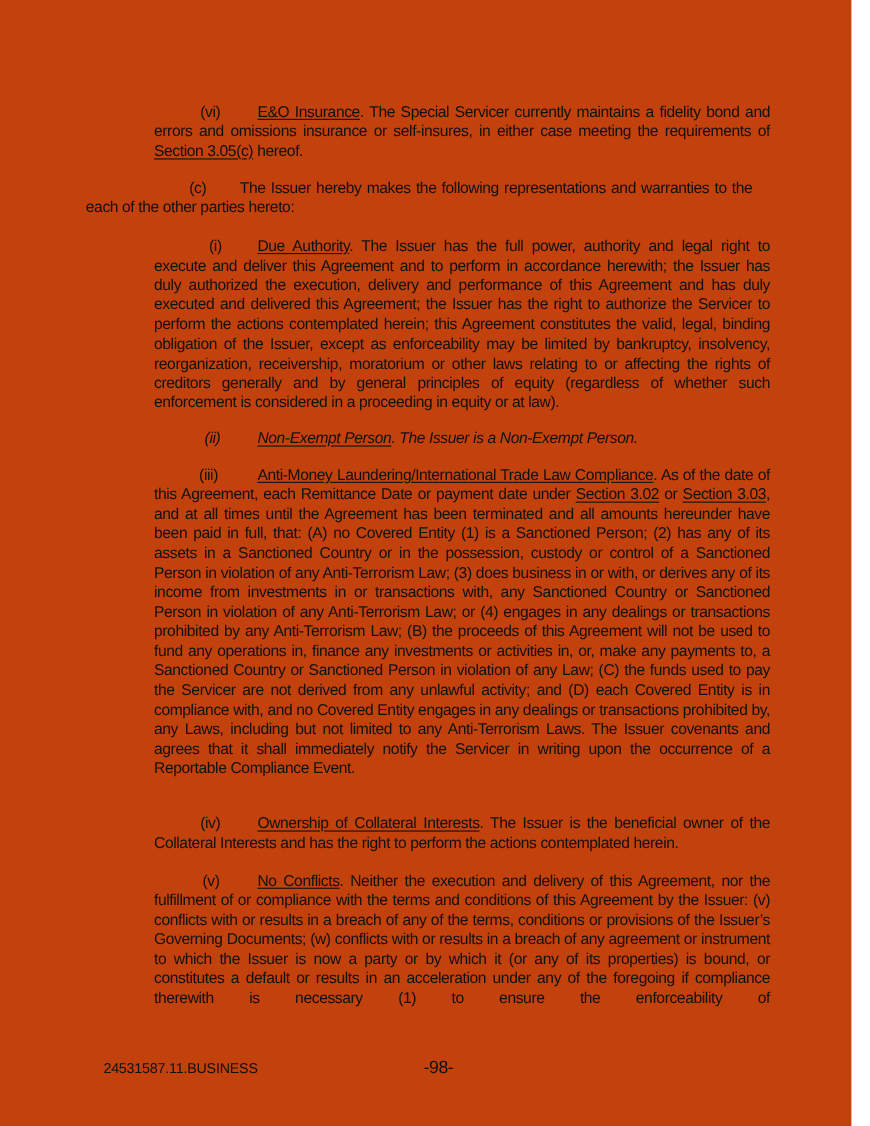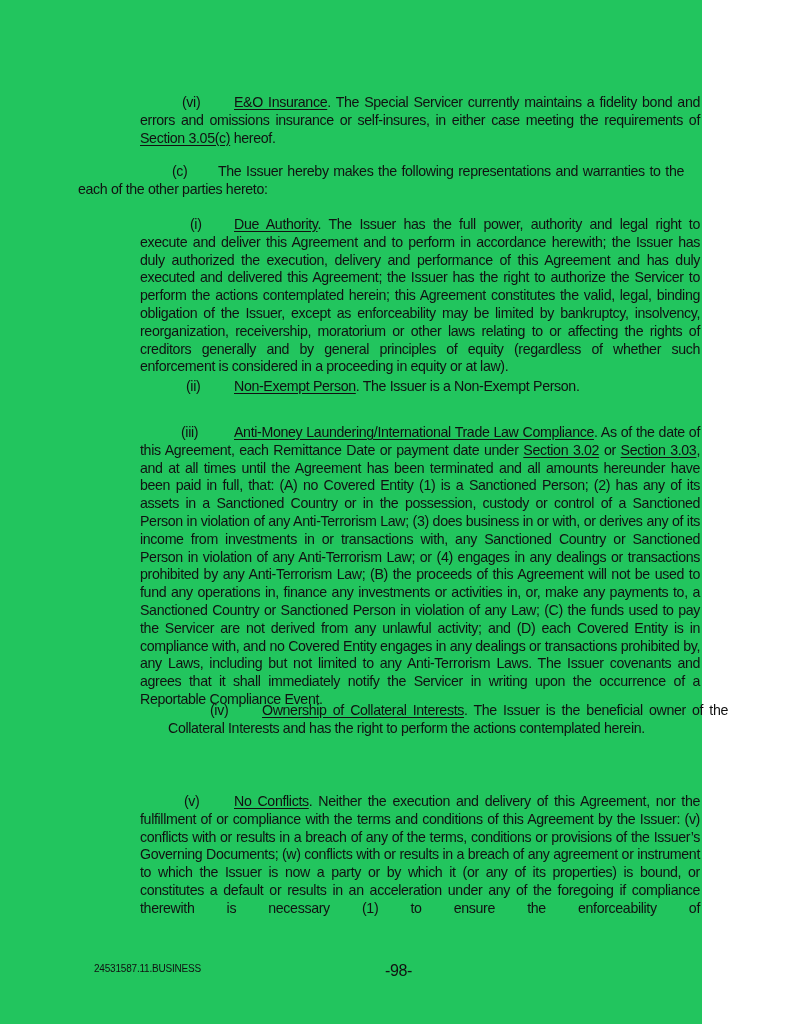--- a/index.html
+++ b/index.html
@@ -1,59 +1,59 @@
 <!DOCTYPE html>
 <html><head>
 <meta charset="utf-8">
 <style>
   html, body { margin: 0; padding: 0; background: #ffffff; }
   body { width: 791px; height: 1024px; position: relative; overflow: hidden; }
   .page {
-    position: absolute; left: 0; top: 0; width: 702px; height: 1024px;
-    background: #22c55e; color: #111111;
+    position: absolute; left: 0; top: 0; width: 774px; height: 1024px;
+    background: #c2410c; color: #111111;
     font-family: "Liberation Sans", sans-serif;
     font-size: 14.2px;
     letter-spacing: -0.35px;
     word-spacing: 0px;
   }
   .para {
     position: absolute;
     line-height: 17.8px;
     text-align: justify;
     margin: 0;
   }
   .para.indent { left: 140px; width: 560px; }
   .para.full { left: 78px; width: 606px; }
   .para .lead { display: inline-block; }
   .para.last-left { text-align-last: left; }
   .u { text-decoration: underline; text-underline-offset: 2px; }
   .footer-id {
     position: absolute; left: 94px; top: 963px;
-    font-size: 10px; letter-spacing: -0.2px;
+    font-size: 13px; letter-spacing: -0.2px;
   }
   .footer-page {
     position: absolute; left: 385px; top: 962px;
     font-size: 16px;
   }
 </style>
 </head>
 <body>
 
 <div class="page">
 
   <p class="para indent last-left" style="top:94px;"><span class="lead" style="width:42px;padding-left:42px;">(vi)</span><span class="lead" style="width:10px;"></span><span class="u">E&amp;O Insurance</span><span>.  The Special Servicer currently maintains a fidelity bond and errors and omissions insurance or self-insures, in either case meeting the requirements of </span><span class="u">Section 3.05(c)</span><span> hereof.</span></p>
 
   <p class="para full last-left" style="top:163px;"><span class="lead" style="width:46px;padding-left:94px;">(c)</span><span>The Issuer hereby makes the following representations and warranties to the each of the other parties hereto:</span></p>
 
   <p class="para indent last-left" style="top:216px;"><span class="lead" style="width:44px;padding-left:50px;">(i)</span><span class="u">Due Authority</span><span>.  The Issuer has the full power, authority and legal right to execute and deliver this Agreement and to perform in accordance herewith; the Issuer has duly authorized the execution, delivery and performance of this Agreement and has duly executed and delivered this Agreement; the Issuer has the right to authorize the Servicer to perform the actions contemplated herein; this Agreement constitutes the valid, legal, binding obligation of the Issuer, except as enforceability may be limited by bankruptcy, insolvency, reorganization, receivership, moratorium or other laws relating to or affecting the rights of creditors generally and by general principles of equity (regardless of whether such enforcement is considered in a proceeding in equity or at law).</span></p>
 
-  <p class="para indent last-left" style="top:378px;"><span class="lead" style="width:48px;padding-left:46px;">(ii)</span><span class="u">Non-Exempt Person</span><span>.  The Issuer is a Non-Exempt Person.</span></p>
+  <p class="para indent last-left" style="top:391px;font-style:italic;"><span class="lead" style="width:48px;padding-left:46px;">(ii)</span><span class="u">Non-Exempt Person</span><span>.  The Issuer is a Non-Exempt Person.</span></p>
 
   <p class="para indent last-left" style="top:424px;"><span class="lead" style="width:53px;padding-left:41px;">(iii)</span><span class="u">Anti-Money Laundering/International Trade Law Compliance</span><span>.  As of the date of this Agreement, each Remittance Date or payment date under </span><span class="u">Section 3.02</span><span> or </span><span class="u">Section 3.03</span><span>, and at all times until the Agreement has been terminated and all amounts hereunder have been paid in full, that: (A) no Covered Entity (1) is a Sanctioned Person; (2) has any of its assets in a Sanctioned Country or in the possession, custody or control of a Sanctioned Person in violation of any Anti-Terrorism Law; (3) does business in or with, or derives any of its income from investments in or transactions with, any Sanctioned Country or Sanctioned Person in violation of any Anti-Terrorism Law; or (4) engages in any dealings or transactions prohibited by any Anti-Terrorism Law; (B) the proceeds of this Agreement will not be used to fund any operations in, finance any investments or activities in, or, make any payments to, a Sanctioned Country or Sanctioned Person in violation of any Law; (C) the funds used to pay the Servicer are not derived from any unlawful activity; and (D) each Covered Entity is in compliance with, and no Covered Entity engages in any dealings or transactions prohibited by, any Laws, including but not limited to any Anti-Terrorism Laws. The Issuer covenants and agrees that it shall immediately notify the Servicer in writing upon the occurrence of a Reportable Compliance Event.</span></p>
 
-  <p class="para indent last-left" style="top:702px;margin-left:28px;"><span class="lead" style="width:52px;padding-left:42px;">(iv)</span><span class="u">Ownership of Collateral Interests</span><span>.  The Issuer is the beneficial owner of the Collateral Interests and has the right to perform the actions contemplated herein.</span></p>
+  <p class="para indent last-left" style="top:741px;"><span class="lead" style="width:52px;padding-left:42px;">(iv)</span><span class="u">Ownership of Collateral Interests</span><span>.  The Issuer is the beneficial owner of the Collateral Interests and has the right to perform the actions contemplated herein.</span></p>
 
   <p class="para indent" style="top:793px; text-align-last: justify;"><span class="lead" style="width:50px;padding-left:44px;">(v)</span><span class="u">No Conflicts</span><span>.  Neither the execution and delivery of this Agreement, nor the fulfillment of or compliance with the terms and conditions of this Agreement by the Issuer:  (v) conflicts with or results in a breach of any of the terms, conditions or provisions of the Issuer’s Governing Documents; (w) conflicts with or results in a breach of any agreement or instrument to which the Issuer is now a party or by which it (or any of its properties) is bound, or constitutes a default or results in an acceleration under any of the foregoing if compliance therewith is necessary (1) to ensure the enforceability of</span></p>
 
   <div class="footer-id">24531587.11.BUSINESS</div>
   <div class="footer-page">-98-</div>
 
 </div>
 
 </body></html>

